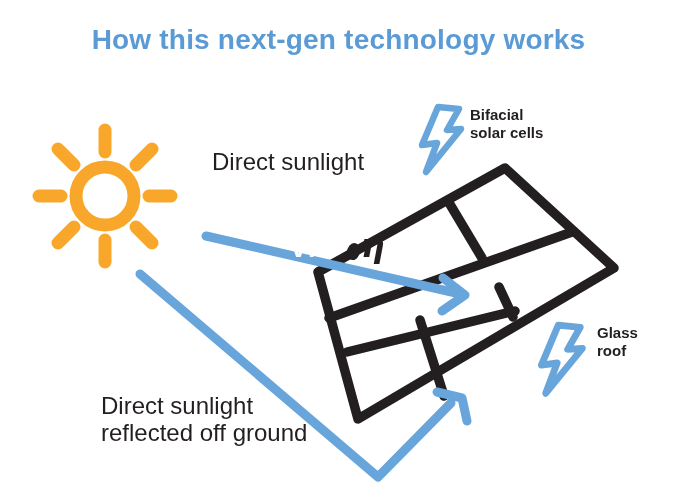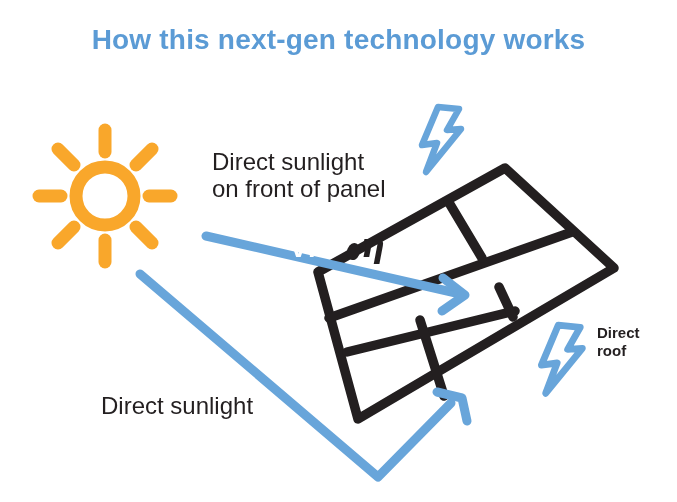--- a/index.html
+++ b/index.html
@@ -76,30 +76,34 @@
 
     <g transform="translate(533,321) scale(1.05)">
       <path d="M 24 4 L 45 6 L 33 27 L 47 26 L 12 69 L 23 40 L 8 42 Z" fill="#ffffff" stroke="#68A5DA" stroke-width="6.5" stroke-linecap="round" stroke-linejoin="round"></path>
     </g>
   </svg>
 
   <div class="page-title">How this next-gen technology works</div>
 
   <div class="note note-front">
     <div>Direct sunlight</div>
-    <div>on front of panel</div>
   </div>
 
   <div class="note note-reflected">
     <div>Direct sunlight</div>
+    <div>reflected off ground</div>
   </div>
 
+  <div class="bolt-label label-bifacial">
+    <div>Bifacial</div>
+    <div>solar cells</div>
+  </div>
 
   <div class="bolt-label label-glass">
-    <div>Direct</div>
+    <div>Glass</div>
     <div>roof</div>
   </div>
 
   <span class="artifact-light">vre</span>
   <span class="ink-blot"></span>
   <span class="artifact-dark">η</span>
 
 </div>
 
 </body></html>

